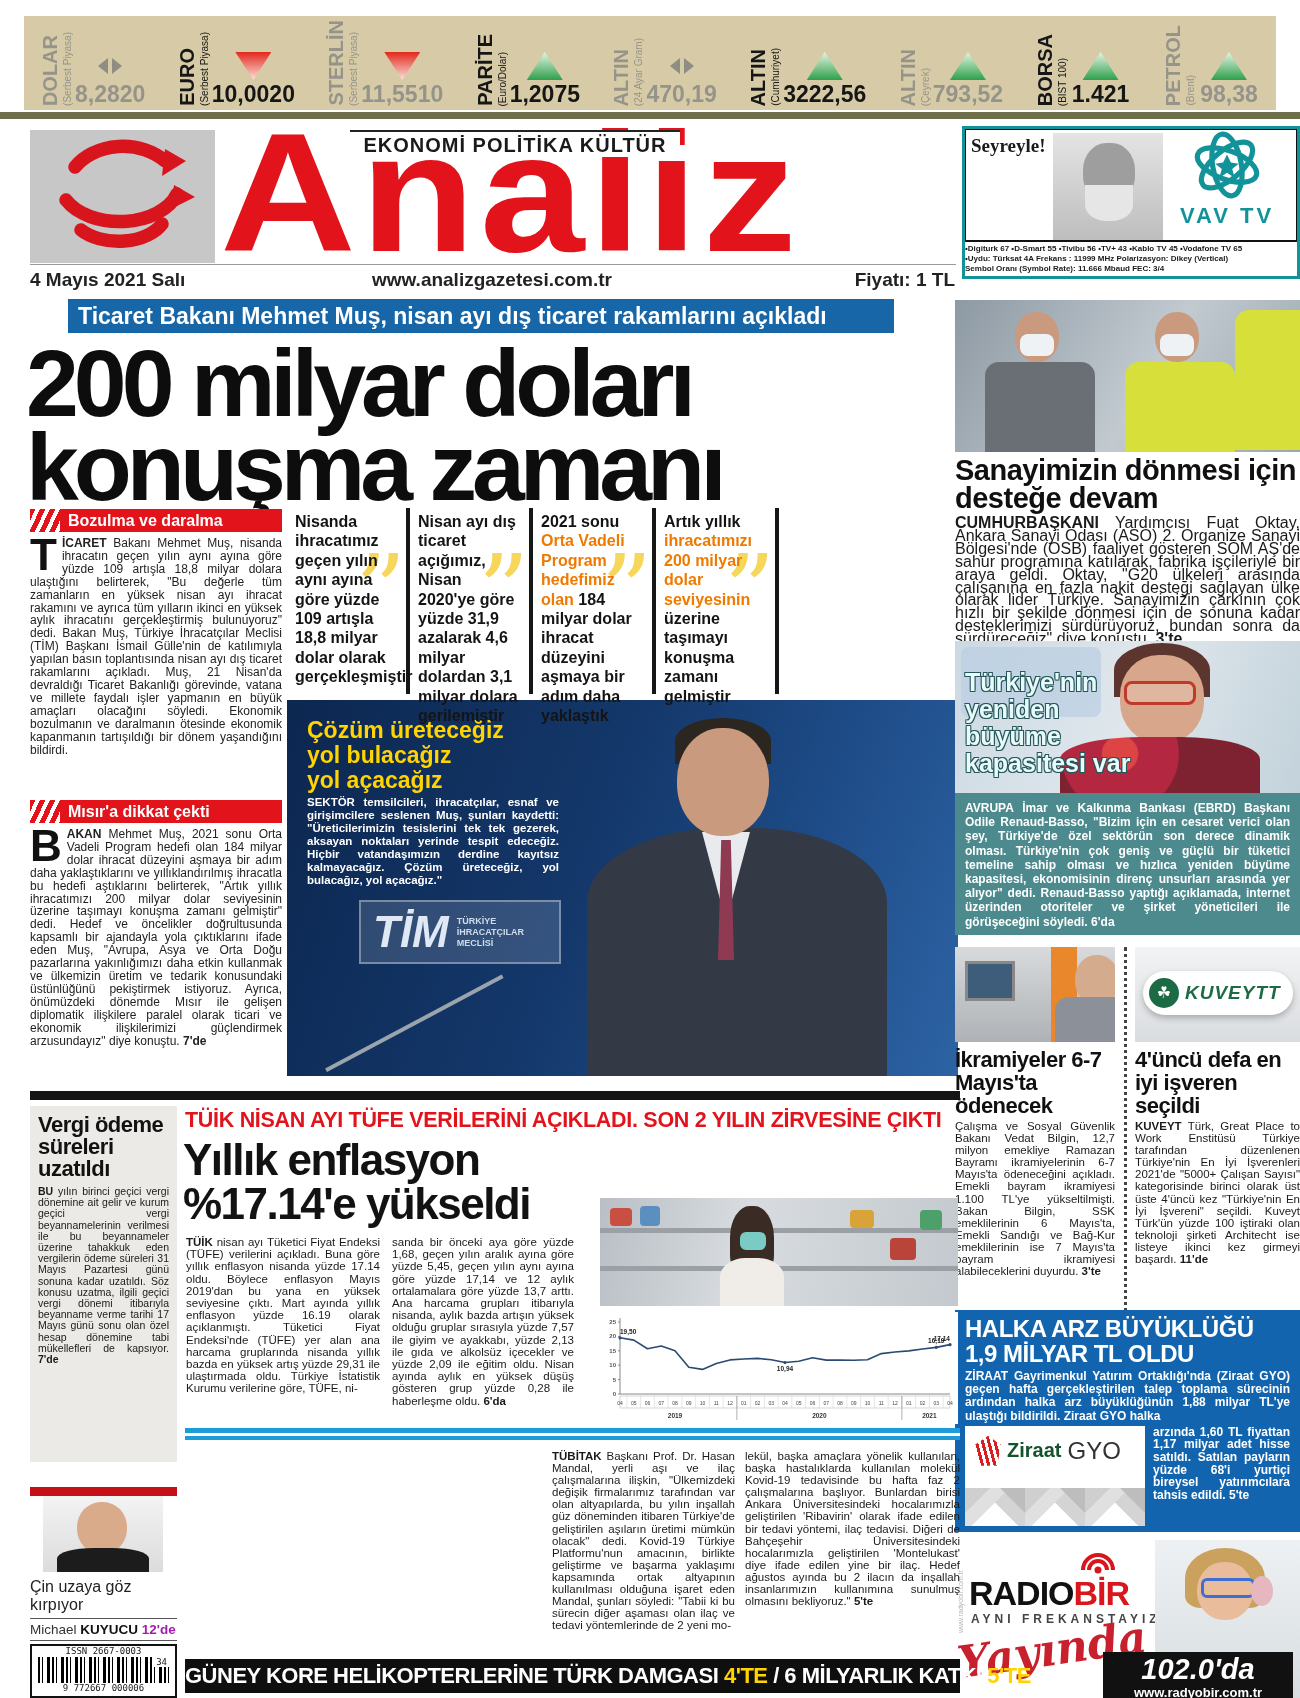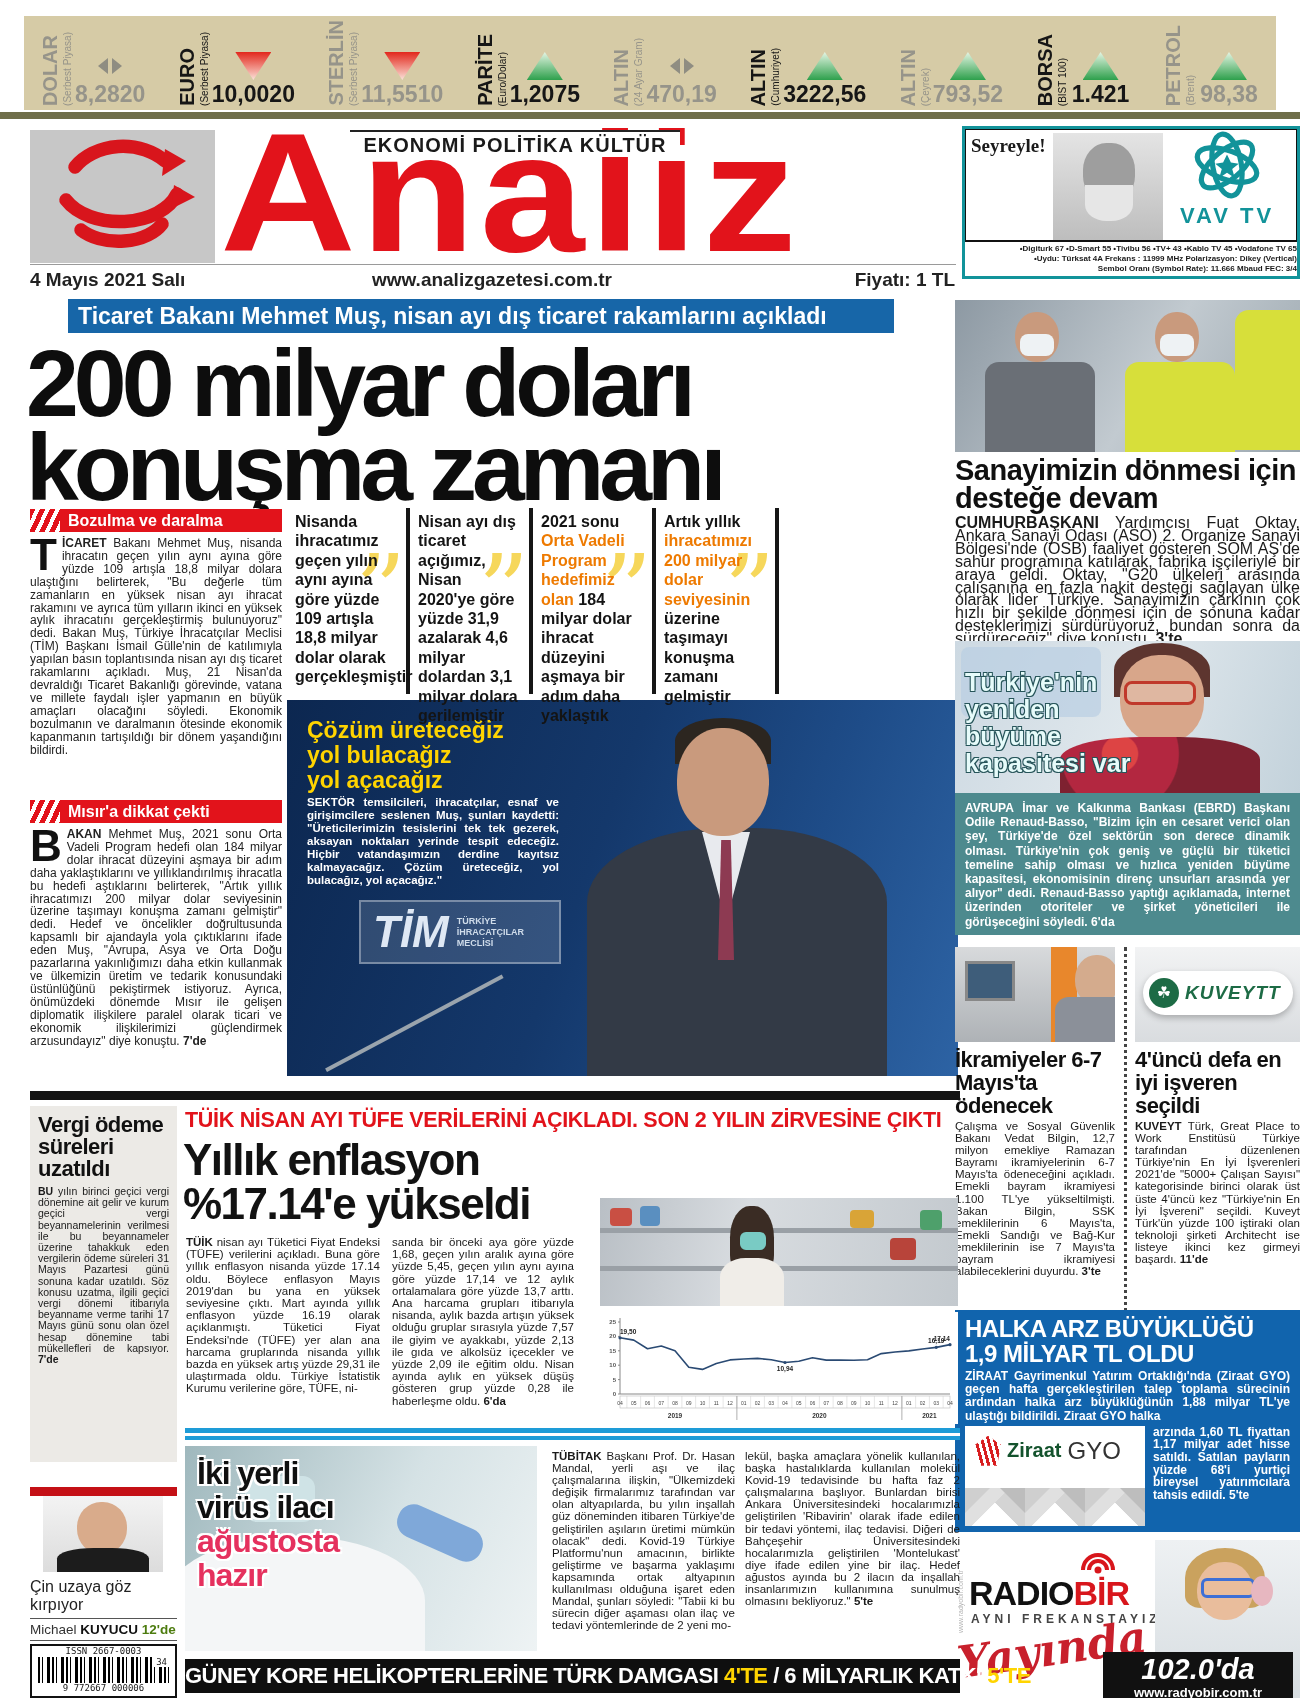--- a/index.html
+++ b/index.html
@@ -32,21 +32,21 @@
          letter-spacing:4px;transform:scaleX(1.12);transform-origin:left top;z-index:2;}
   .vavtv{left:962px;top:126px;width:338px;height:153px;border:3px solid #12939a;box-shadow:0 0 0 1px #111 inset;
          background:#fff;box-sizing:border-box;overflow:hidden;}
   .vav-sey{position:absolute;left:6px;top:6px;font-family:"Liberation Serif",serif;font-weight:bold;font-size:19px;}
   .vav-port{position:absolute;left:88px;top:4px;width:110px;height:108px;background:linear-gradient(#e4e4e4,#bdbdbd);}
   .vav-head{position:absolute;left:30px;top:10px;width:52px;height:60px;border-radius:45%;background:#9e9e9e;}
   .vav-beard{position:absolute;left:32px;top:52px;width:48px;height:36px;border-radius:0 0 45% 45%;background:#e6e6e6;}
   .vav-logo{position:absolute;right:10px;top:2px;width:120px;text-align:center;color:#12939a;}
   .vav-brand{font-size:22px;font-weight:bold;letter-spacing:3px;color:#12939a;}
   .vav-lines{position:absolute;left:0;bottom:0;width:100%;border-top:2px solid #111;background:#fff;
-             text-align:right;font-size:8px;font-weight:bold;line-height:10px;padding:2px 0;}
+             text-align:left;font-size:8px;font-weight:bold;line-height:10px;padding:2px 0;}
   .rule1{left:30px;top:264px;width:926px;border-top:1px solid #9a9a9a;height:0;}
   .dateline{left:30px;top:269px;font-weight:bold;font-size:19px;color:#222;}
   .urlline{left:292px;top:269px;width:400px;text-align:center;font-weight:bold;font-size:19px;color:#222;}
   .priceline{left:790px;top:269px;width:165px;text-align:right;font-weight:bold;font-size:19px;color:#222;}
   
   .kicker{left:30px;top:299px;width:826px;height:34px;background:#1766a8;color:#fff;font-weight:bold;
           font-size:23px;line-height:34px;padding-left:10px;box-sizing:border-box;white-space:nowrap;margin-left:38px;}
   .headline{left:26px;top:341px;width:940px;font-weight:bold;font-size:95px;line-height:84px;
             letter-spacing:-5px;color:#0d0d0d;}
   
@@ -149,21 +149,21 @@
   .vergi-h{font-weight:bold;font-size:22px;line-height:22px;letter-spacing:-0.5px;color:#111;}
   .vergi-b{margin-top:6px;font-size:10.5px;line-height:11.2px;text-align:justify;}
   .redbar{left:30px;top:1487px;width:147px;height:9px;background:#c41016;}
   .kose-photo{left:43px;top:1496px;width:120px;height:76px;background:linear-gradient(#f3f3f3,#dcdcdc);overflow:hidden;}
   .kose-face{position:absolute;left:34px;top:6px;width:50px;height:52px;border-radius:48%;background:#d9ab8b;}
   .kose-shirt{position:absolute;left:14px;top:52px;width:92px;height:26px;border-radius:40% 40% 0 0;background:#1c1c1c;}
   .kose-title{left:30px;top:1578px;width:147px;font-size:16px;line-height:18px;color:#222;}
   .kose-name{left:30px;top:1618px;width:147px;border-top:1px solid #555;border-bottom:1px solid #555;
              padding:3px 0;font-size:13.5px;color:#333;}
   .kose-name b{color:#111;}
-  .kose-name .pg{font-weight:bold;color:#4d7c0f;}
+  .kose-name .pg{font-weight:bold;color:#a21caf;}
   .barcode{left:30px;top:1644px;width:147px;height:54px;border:2px solid #111;box-sizing:border-box;background:#fff;
            text-align:center;overflow:hidden;}
   .bc-issn{font-family:"DejaVu Sans Mono",monospace;font-size:9px;line-height:10px;}
   .bc-bars{margin:1px 6px;height:26px;background:repeating-linear-gradient(90deg,#000 0 2px,#fff 2px 4px,#000 4px 5px,#fff 5px 9px,#000 9px 12px,#fff 12px 14px);}
   .bc-num{font-family:"DejaVu Sans Mono",monospace;font-size:9px;line-height:9px;}
   .bc-ed{position:absolute;right:6px;top:11px;background:#fff;font-family:"DejaVu Sans Mono",monospace;font-size:9px;padding:0 2px;}
   
   .enf-kick{left:185px;top:1108px;width:778px;color:#e2131b;font-weight:bold;font-size:21.5px;letter-spacing:-0.3px;white-space:nowrap;}
   .enf-head{left:183px;top:1138px;width:400px;font-weight:bold;font-size:44px;line-height:44px;letter-spacing:-1.5px;color:#121212;}
   .enf-col{font-size:11.5px;line-height:12.2px;text-align:justify;}
@@ -593,31 +593,20 @@
         <text x="20" y="21.839999999999996" font-size="6.5" font-weight="bold" text-anchor="start" fill="#222" font-family="Liberation Sans,sans-serif">19,50</text>
         <circle cx="185" cy="50.4928" r="1.6" fill="#2a4a73"></circle>
         <text x="185" y="59.4928" font-size="6.5" font-weight="bold" text-anchor="middle" fill="#222" font-family="Liberation Sans,sans-serif">10,94</text>
         <circle cx="336.25" cy="35.3728" r="1.6" fill="#2a4a73"></circle>
         <text x="336.25" y="31.372799999999998" font-size="6.5" font-weight="bold" text-anchor="middle" fill="#222" font-family="Liberation Sans,sans-serif">16,19</text>
         <circle cx="350" cy="32.6368" r="1.6" fill="#2a4a73"></circle>
         <text x="350" y="28.6368" font-size="6.5" font-weight="bold" text-anchor="end" fill="#222" font-family="Liberation Sans,sans-serif">17,14</text>
       </svg></div>
   <div class="abs bluediv"></div>
 
-  <div class="abs labphoto">
-    <span class="lab-coat"></span>
-    <span class="lab-mask"></span>
-    <span class="lab-glove"></span>
-    <div class="virus-title">
-      <div>İki yerli</div>
-      <div>virüs ilacı</div>
-      <div class="pink">ağustosta</div>
-      <div class="pink">hazır</div>
-    </div>
-  </div>
   <p class="abs vir-col vir-c1"><b>TÜBİTAK</b><span> Başkanı Prof. Dr. Hasan Mandal, yerli aşı ve ilaç çalışmalarına ilişkin, "Ülkemizdeki değişik firmalarımız tarafından var olan altyapılarda, bu yılın inşallah güz döneminden itibaren Türkiye'de geliştirilen aşıların üretimi mümkün olacak" dedi. Kovid-19 Türkiye Platformu'nun amacının, birlikte geliştirme ve başarma yaklaşımı kapsamında ortak altyapının kullanılması olduğuna işaret eden Mandal, şunları söyledi: "Tabii ki bu sürecin diğer aşaması olan ilaç ve tedavi yöntemlerinde de 2 yeni mo-</span></p>
   <p class="abs vir-col vir-c2"><span>lekül, başka amaçlara yönelik kullanılan, başka hastalıklarda kullanılan molekül Kovid-19 tedavisinde bu hafta faz 2 çalışmalarına başlıyor. Bunlardan birisi Ankara Üniversitesindeki hocalarımızla geliştirilen 'Ribavirin' olarak ifade edilen bir tedavi yöntemi, ilaç tedavisi. Diğeri de Bahçeşehir Üniversitesindeki hocalarımızla geliştirilen 'Montelukast' diye ifade edilen yine bir ilaç. Hedef ağustos ayında bu 2 ilacın da inşallah insanlarımızın kullanımına sunulmuş olmasını bekliyoruz." </span><span class="pref">5'te</span></p>
 
   <div class="abs strip">
     <span>GÜNEY KORE HELİKOPTERLERİNE TÜRK DAMGASI </span><span class="yel">4'TE</span><span> / </span><span> 6 MİLYARLIK KATKI </span><span class="yel">5'TE</span>
   </div>
 
 </div>
 
 </body></html>

